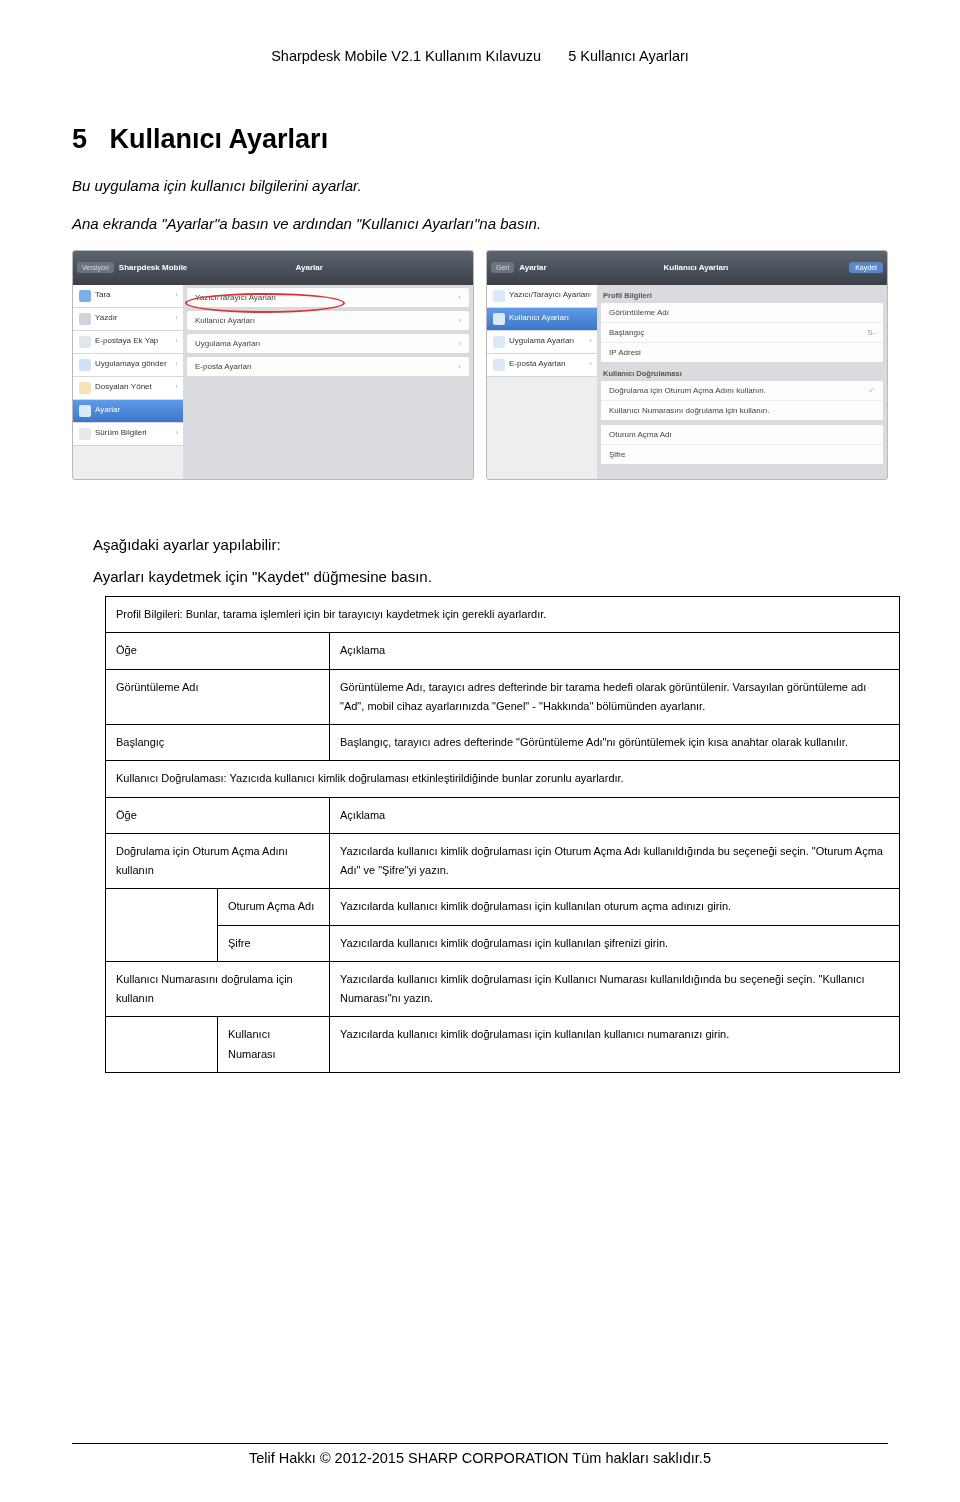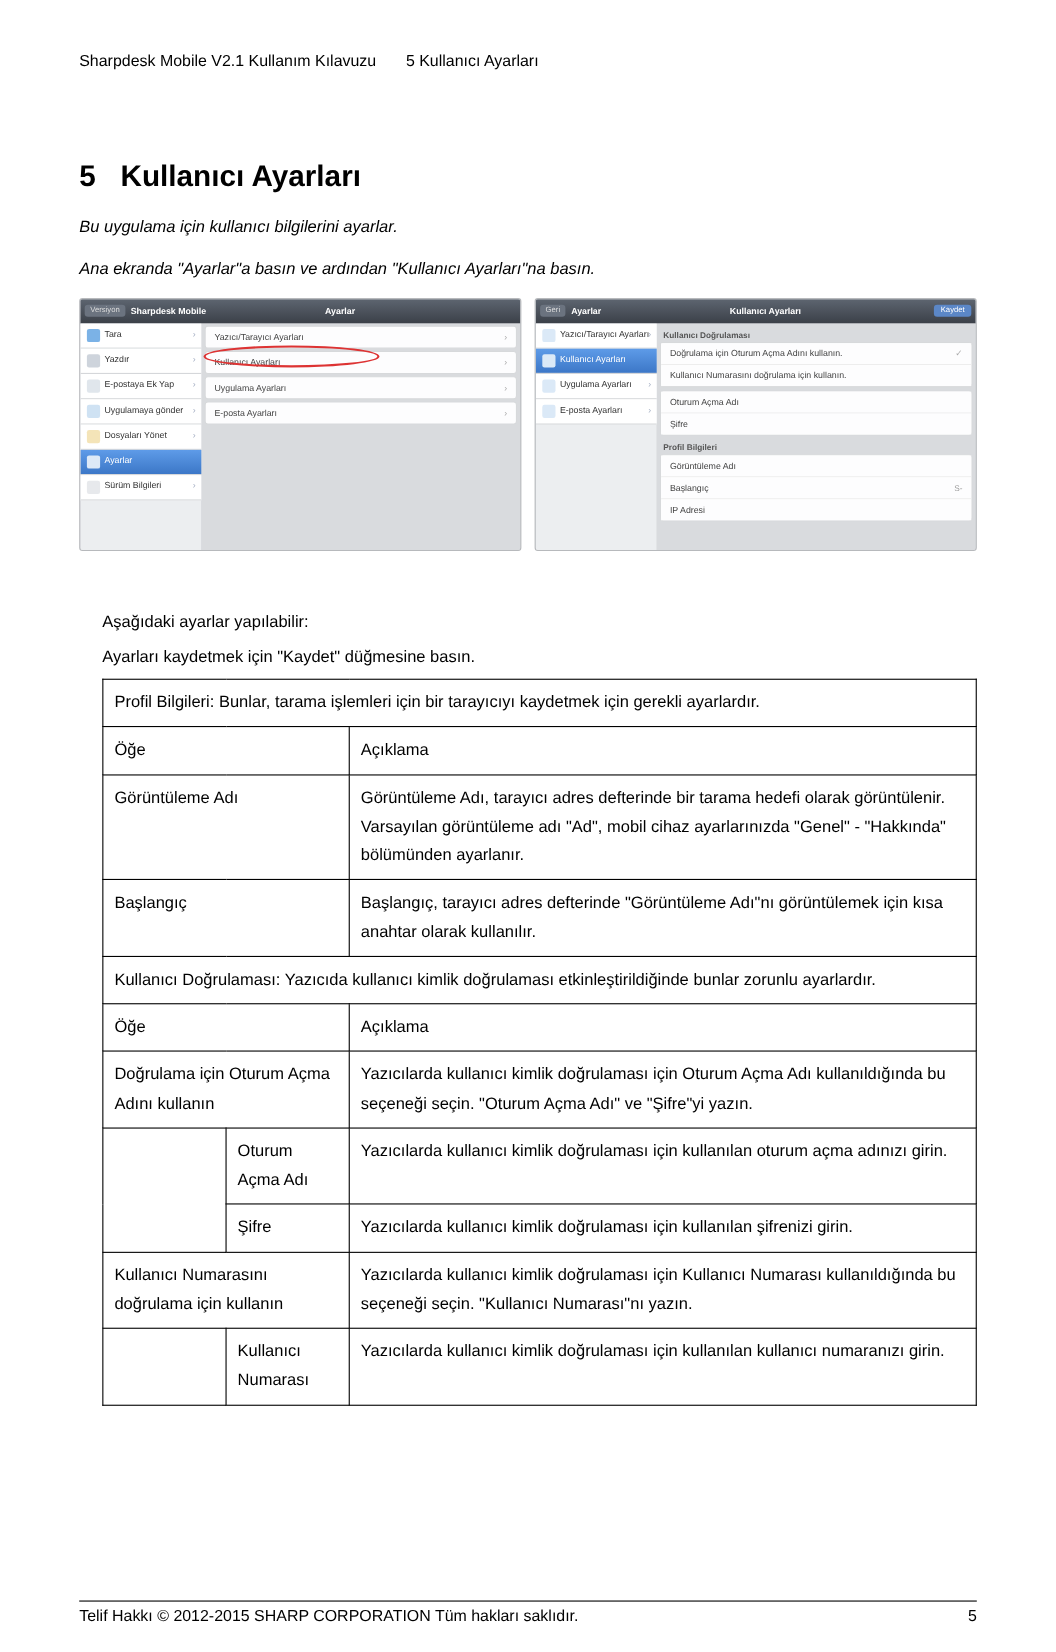--- a/index.html
+++ b/index.html
@@ -12,23 +12,23 @@
       height: 1502px;
       font-family: Arial, Helvetica, sans-serif;
       color: #000;
       background: #fff;
       padding: 48px 72px 40px 72px;
       position: relative;
       font-size: 15px;
     }
     .header-row {
       display: flex;
-      justify-content: flex-start;
+      justify-content: center;
       font-size: 14.5px;
-      margin-bottom: 81px;
+      margin-bottom: 60px;
       gap: 27px;
     }
     .section-title {
       font-size: 27px;
       font-weight: bold;
       margin-bottom: 18px;
     }
     .intro-text {
       font-size: 15px;
       line-height: 1.75;
@@ -47,21 +47,21 @@
       height: 230px;
       border-radius: 3px;
       overflow: hidden;
       font-size: 8px;
       display: flex;
       flex-direction: column;
     }
     .top-bar {
       background: linear-gradient(#5d6570, #3b4048);
       color: #fff;
-      height: 22px;
+      height: 34px;
       display: flex;
       align-items: center;
       padding: 0 4px;
     }
     .top-bar .left-btn {
       background: #6b737f;
       padding: 2px 5px;
       border-radius: 3px;
       font-size: 7px;
       color: #ddd;
@@ -172,22 +172,23 @@
       padding-left: 21px;
     }
     .body-text {
       font-size: 15px;
       line-height: 1.75;
       margin-bottom: 6px;
     }
     table.data-table {
       border-collapse: collapse;
       width: 100%;
-      font-size: 15px;
+      font-size: 11px;
       margin-top: 6px;
+      margin-left: 12px;
     }
     table.data-table td {
       border: 1px solid #000;
       padding: 8px 10px;
       vertical-align: top;
       line-height: 1.75;
     }
     table.data-table .section-td {
       border-left: 1px solid #000;
       border-right: 1px solid #000;
@@ -196,25 +197,25 @@
       width: 155px;
     }
     table.data-table td.col-left-a {
       width: 112px;
     }
     table.data-table td.col-left-b {
       width: 112px;
     }
     .footer {
       position: absolute;
-      bottom: 24px;
+      bottom: 36px;
       left: 72px;
       right: 72px;
       display: flex;
-      justify-content: space-between;
+      justify-content: center;
       font-size: 14.5px;
       border-top: 1px solid #000;
       padding-top: 6px;
     }
   </style>
 </head>
 <body>
 
 <div class="header-row">
   <span>Sharpdesk Mobile V2.1 Kullanım Kılavuzu</span>
@@ -307,48 +308,48 @@
             <span>Uygulama Ayarları</span>
             <span class="arrow">›</span>
           </div>
         <div class="side-item">
             <span class="side-icon"></span>
             <span>E-posta Ayarları</span>
             <span class="arrow">›</span>
           </div>
       </div>
       <div class="main-col">
-        <div class="settings-section">
-          <div class="sec-hdr">Kullanıcı Doğrulaması</div>
-          <div class="sec-body">
-            <div class="settings-row"><span>Doğrulama için Oturum Açma Adını kullanın.</span><span class="chevron">✓</span></div>
-            <div class="settings-row"><span>Kullanıcı Numarasını doğrulama için kullanın.</span></div>
-          </div>
-          <div class="sec-body" style="margin-top:3px;">
-            <div class="settings-row"><span>Oturum Açma Adı</span></div>
-            <div class="settings-row"><span>Şifre</span></div>
-          </div>
-        </div>
         <div class="settings-section">
           <div class="sec-hdr">Profil Bilgileri</div>
           <div class="sec-body">
             <div class="settings-row kv">
                 <span>Görüntüleme Adı</span>
                 <span class="v"></span>
               </div>
             <div class="settings-row kv">
                 <span>Başlangıç</span>
                 <span class="v">S-</span>
               </div>
             <div class="settings-row kv">
                 <span>IP Adresi</span>
                 <span class="v"></span>
               </div>
           </div>
         </div>
+        <div class="settings-section">
+          <div class="sec-hdr">Kullanıcı Doğrulaması</div>
+          <div class="sec-body">
+            <div class="settings-row"><span>Doğrulama için Oturum Açma Adını kullanın.</span><span class="chevron">✓</span></div>
+            <div class="settings-row"><span>Kullanıcı Numarasını doğrulama için kullanın.</span></div>
+          </div>
+          <div class="sec-body" style="margin-top:3px;">
+            <div class="settings-row"><span>Oturum Açma Adı</span></div>
+            <div class="settings-row"><span>Şifre</span></div>
+          </div>
+        </div>
       </div>
     </div>
   </div>
 
 </div>
 
 <div class="content-below">
   <div class="body-text">Aşağıdaki ayarlar yapılabilir:</div>
   <div class="body-text">Ayarları kaydetmek için "Kaydet" düğmesine basın.</div>
 

